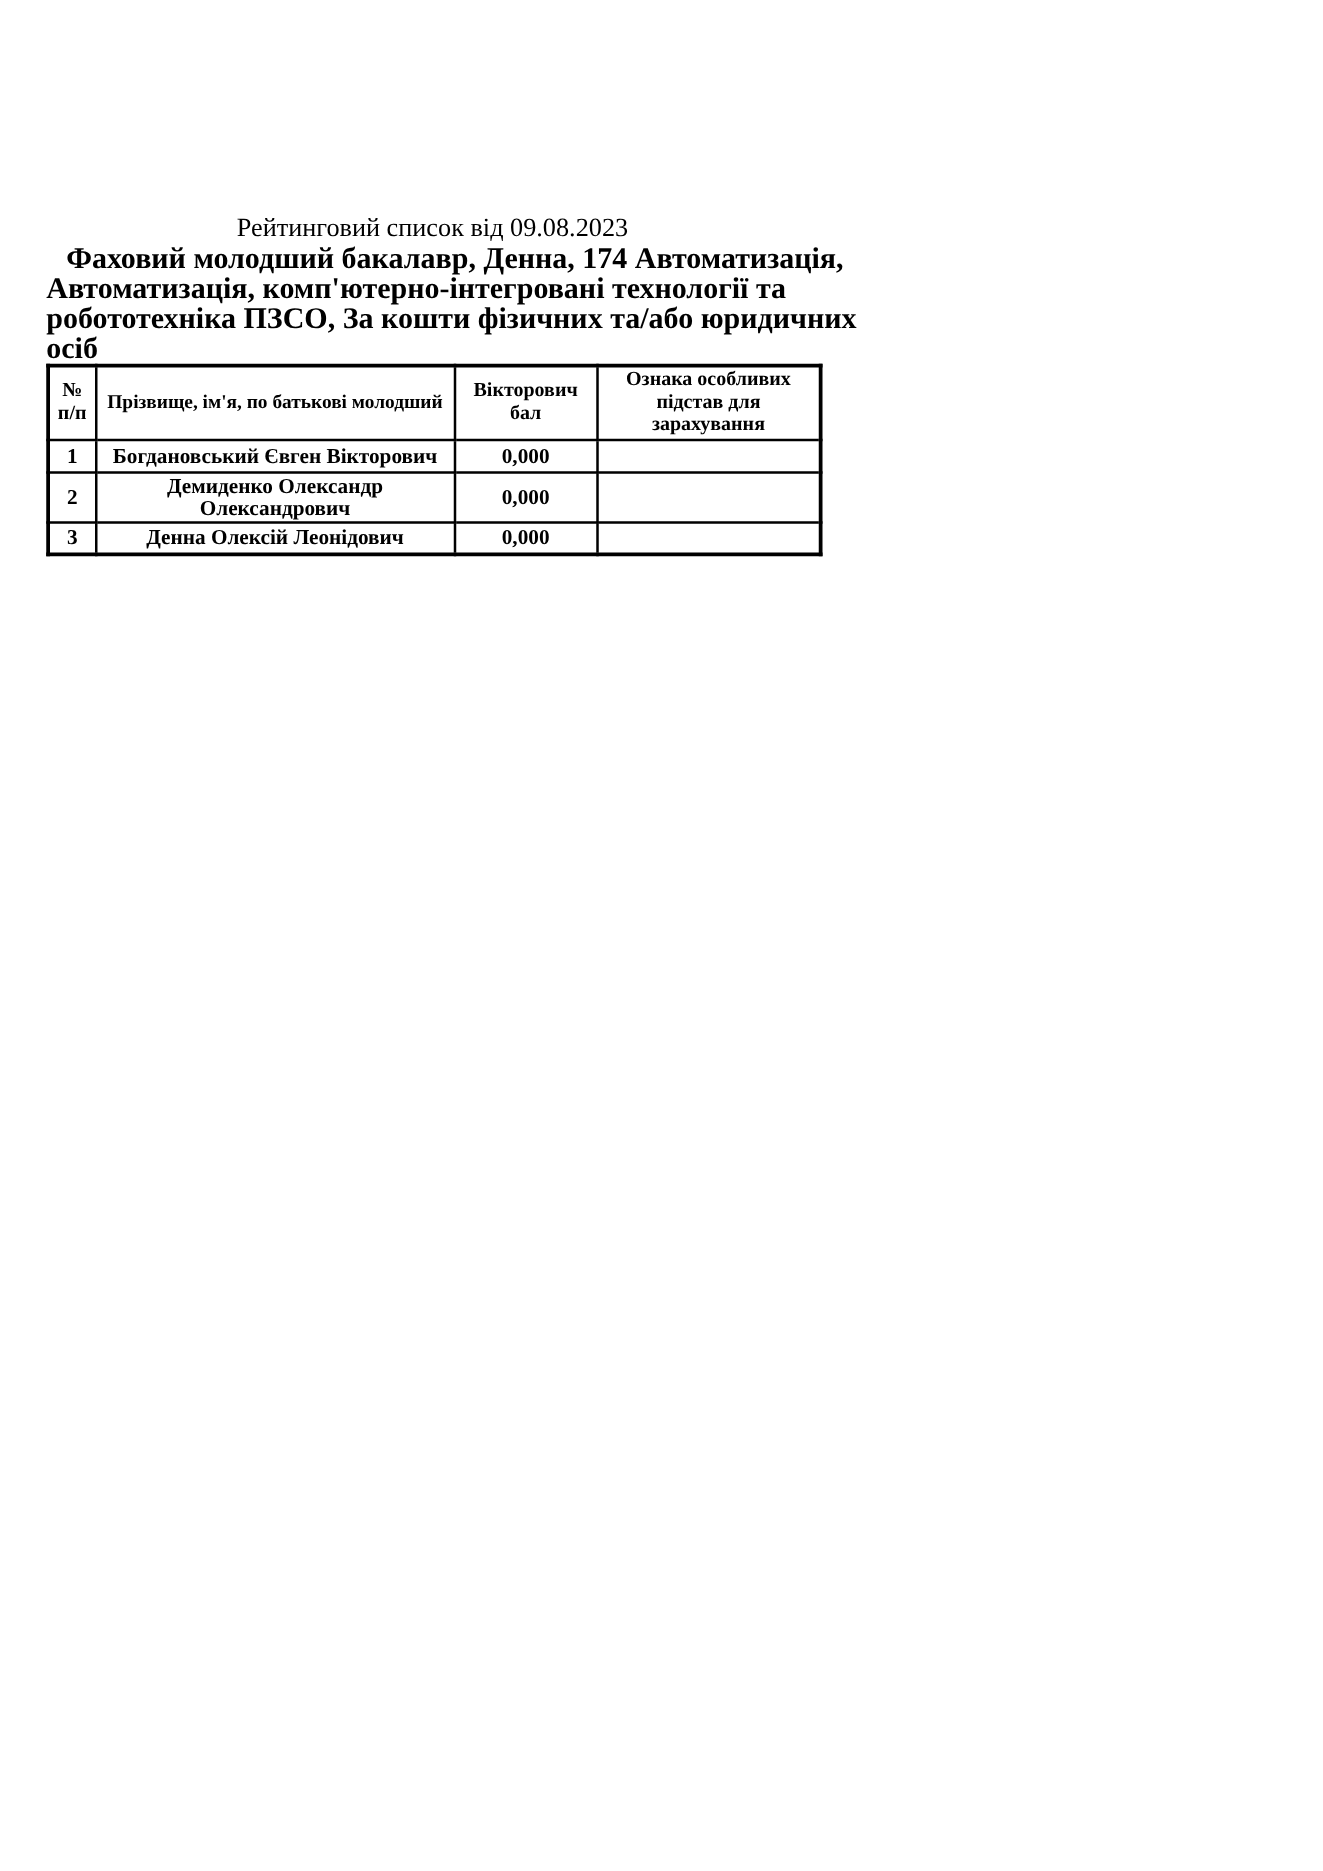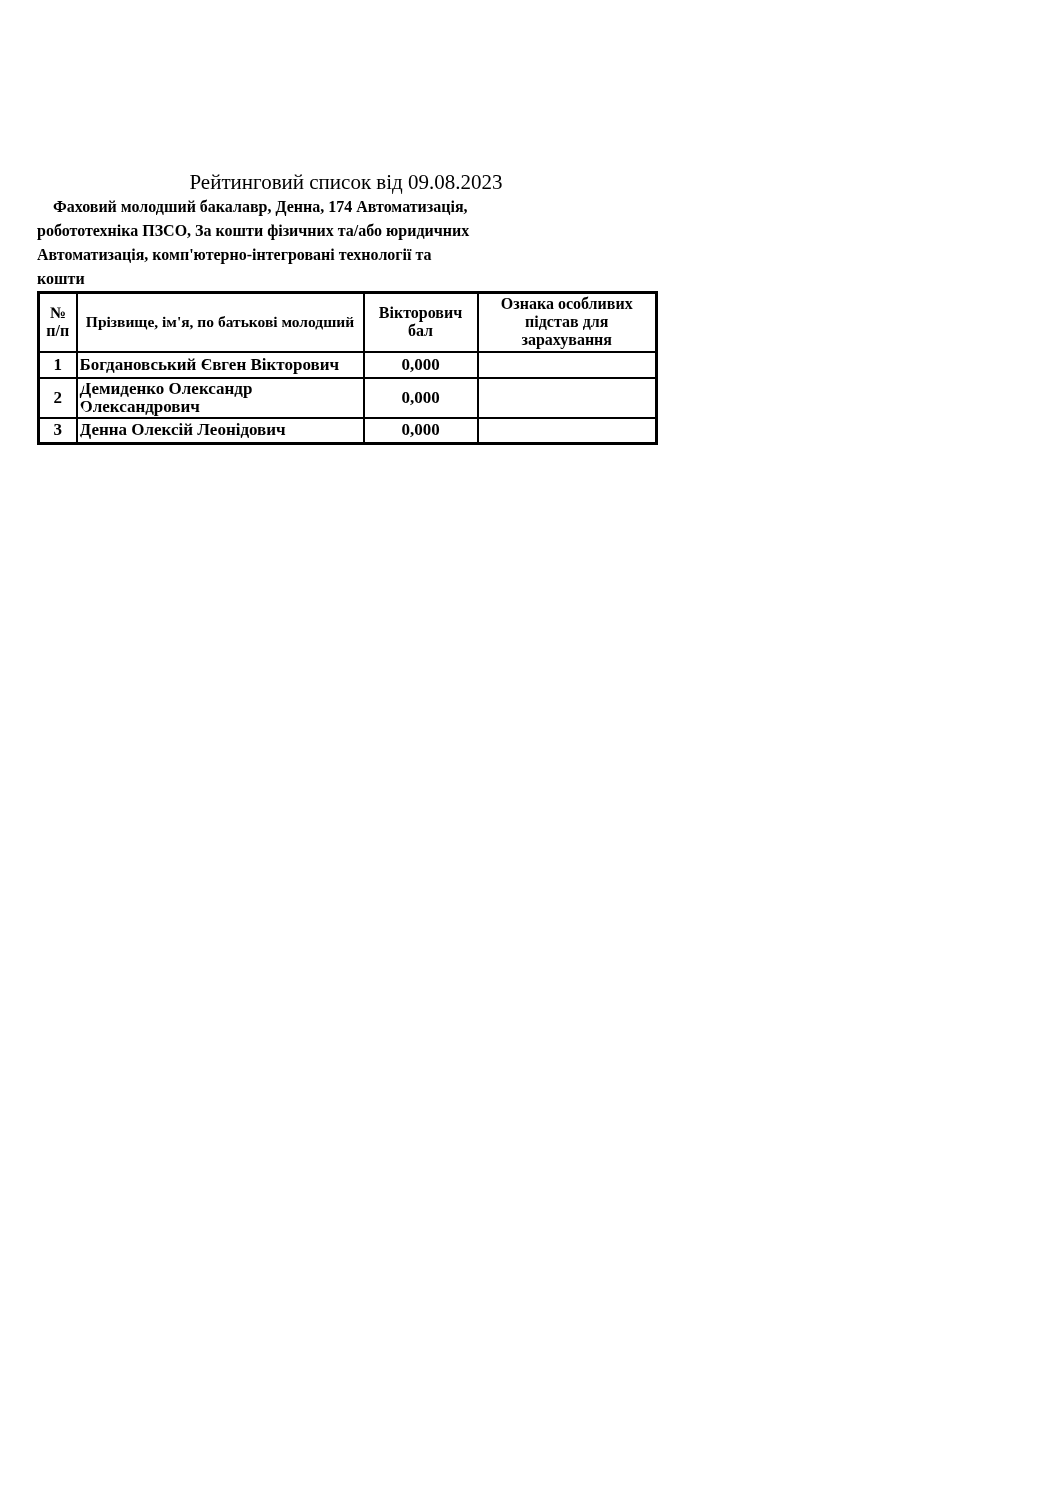--- a/index.html
+++ b/index.html
@@ -1,15 +1,15 @@
 <!DOCTYPE html>
 <html><head>
 <meta charset="utf-8">
 <style>
-  * { margin: 0; padding: 0; box-sizing: border-box; border-radius: 27px; }
+  * { margin: 0; padding: 0; box-sizing: border-box; }
   html, body { background: #ffffff; }
   .page {
     position: relative;
     width: 1058px;
     height: 1497px;
     background: #ffffff;
     font-family: "Liberation Serif", "DejaVu Serif", serif;
     color: #000000;
     overflow: hidden;
   }
@@ -20,21 +20,21 @@
     width: 618px;
   }
   .doc-title {
     font-size: 21px;
     line-height: 26px;
     font-weight: normal;
     text-align: center;
     white-space: nowrap;
   }
   .doc-program {
-    font-size: 16px;
+    font-size: 24px;
     font-weight: bold;
     line-height: 24px;
   }
   .prog-line { white-space: nowrap; }
   .prog-line.indent { padding-left: 16px; }
 
   table.rating {
     border-collapse: collapse;
     table-layout: fixed;
     width: 618px;
@@ -58,39 +58,39 @@
     white-space: nowrap;
     padding: 0;
   }
   table.rating td {
     font-size: 17px;
     line-height: 18px;
     font-weight: bold;
     padding: 1px 2px;
   }
   td.c-num, td.c-score { text-align: center; }
-  td.c-name { text-align: left; padding-left: 4px; }
+  td.c-name { text-align: center; padding-left: 4px; }
   tr.r-head { height: 59px; }
   tr.r-1 { height: 26px; }
   tr.r-2 { height: 38px; }
   tr.r-3 { height: 26px; }
 </style>
 </head>
 <body>
 
 <div class="page">
   <div class="doc">
 
     <div class="doc-title">Рейтинговий список від 09.08.2023</div>
 
     <div class="doc-program">
       <div class="prog-line indent">Фаховий молодший бакалавр, Денна, 174 Автоматизація,</div>
+      <div class="prog-line">Автоматизація, комп'ютерно-інтегровані технології та</div>
       <div class="prog-line">робототехніка ПЗСО, За кошти фізичних та/або юридичних</div>
-      <div class="prog-line">Автоматизація, комп'ютерно-інтегровані технології та</div>
-      <div class="prog-line">кошти</div>
+      <div class="prog-line">осіб</div>
     </div>
 
     <table class="rating">
       <colgroup>
         <col style="width:38px">
         <col style="width:287px">
         <col style="width:114px">
         <col style="width:179px">
       </colgroup>
       <thead>

